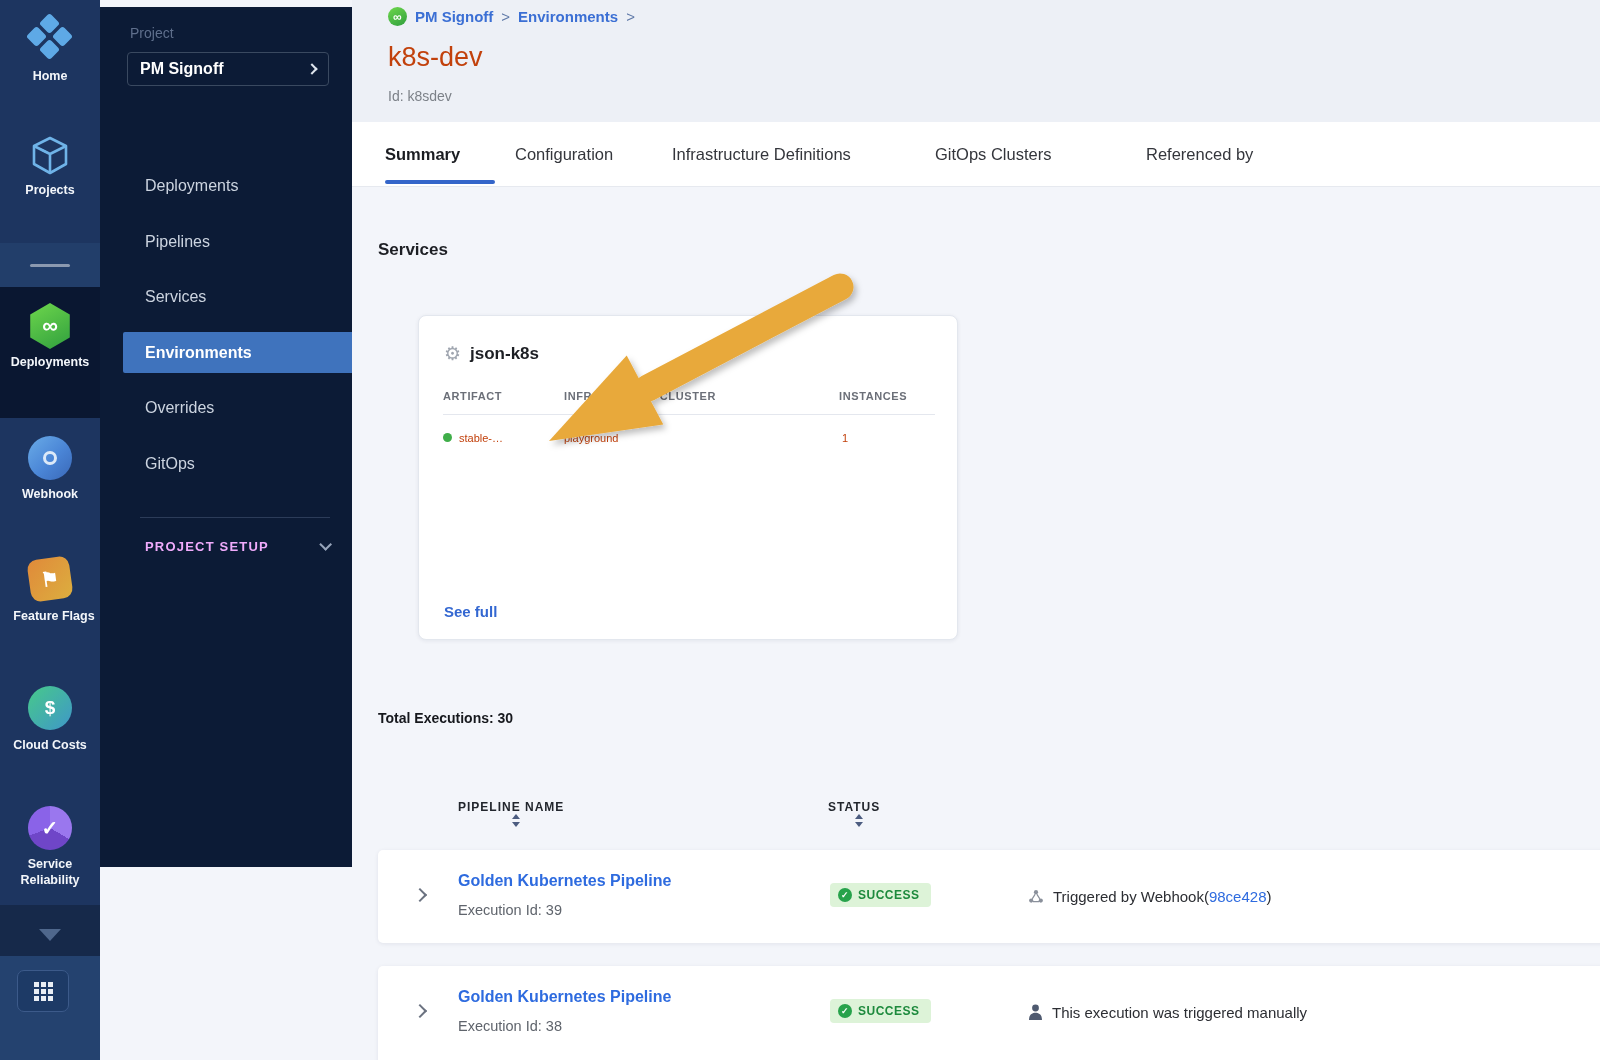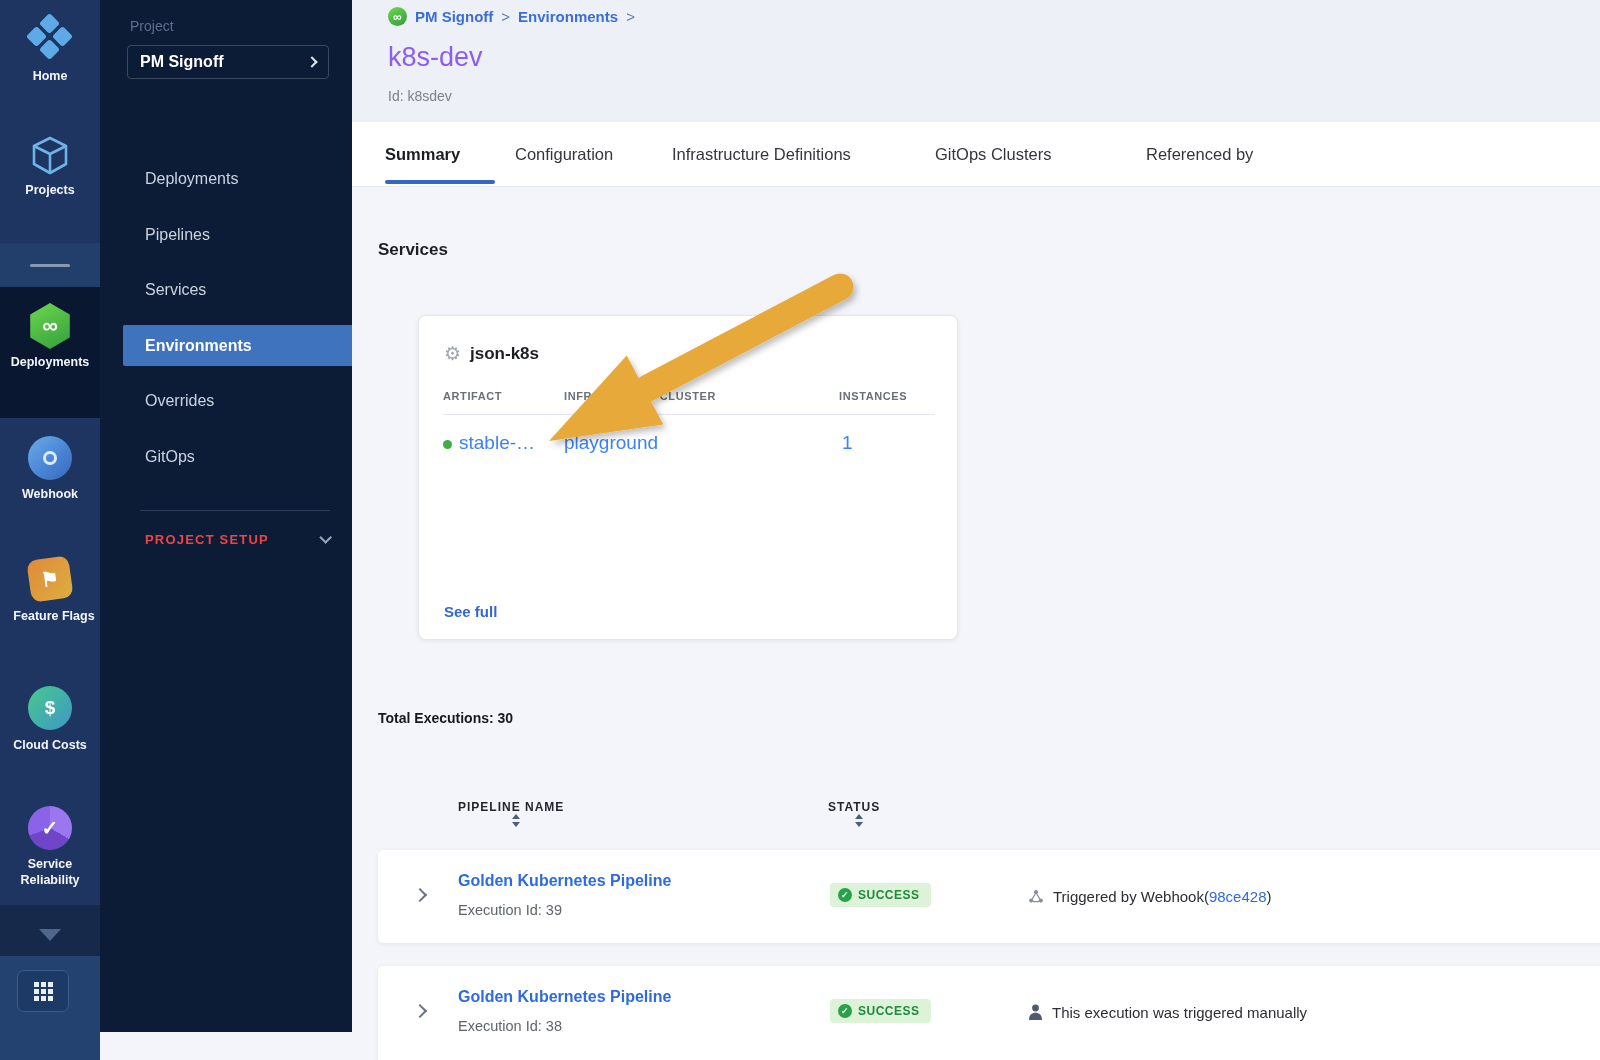--- a/index.html
+++ b/index.html
@@ -29,54 +29,54 @@
   .cc-ic { background:linear-gradient(135deg,#47c98a,#3f97c9); font-size:19px; }
   .sr-ic { background:conic-gradient(#9a77ee 0 120deg,#6f46c8 120deg 250deg,#8a63e8 250deg 360deg); font-size:20px; }
   .rail-chevron { position:absolute; left:0; top:905px; width:100px; height:51px; background:#16294a; }
   .rail-chevron i { position:absolute; left:39px; top:24px; width:0; height:0; border-left:11px solid transparent; border-right:11px solid transparent; border-top:12px solid #4f678c; }
   .rail-bottom { position:absolute; left:0; top:956px; width:100px; height:104px; background:#24426f; }
   .apps-btn { position:absolute; left:17px; top:14px; width:52px; height:42px; background:#1d3a66; border:1px solid #3c5a8a; border-radius:7px; display:flex; align-items:center; justify-content:center; }
   .grid-ic { display:grid; grid-template-columns:repeat(3,5px); grid-gap:2px; }
   .grid-ic i { width:5px; height:5px; background:#e9eef5; }
 
   
-  .psb { position:absolute; left:100px; top:0; width:252px; height:1032px; background:#0c1b36; z-index:20; }
+  .psb { position:absolute; left:100px; top:7px; width:252px; height:860px; background:#0c1b36; z-index:20; }
   .psb-label { position:absolute; left:30px; top:18px; font-size:14px; color:#5f6f8c; }
   .proj-select { position:absolute; left:27px; top:45px; width:202px; height:34px; border:1px solid #3a4960; border-radius:4px; display:flex; align-items:center; padding:0 12px; color:#fff; font-size:16px; font-weight:700; }
   .proj-select .chev { margin-left:auto; width:8px; height:8px; border-right:2.5px solid #dfe5ee; border-bottom:2.5px solid #dfe5ee; transform:rotate(-45deg); }
   .psb-item { position:absolute; left:0; width:252px; height:41px; line-height:41px; padding-left:45px; font-size:16px; color:#ccd4e0; }
   .psb-item.active { left:23px; width:229px; background:#3f73bd; color:#fff; font-weight:700; padding-left:22px; border-radius:2px 0 0 2px; }
   .psb-divider { position:absolute; left:40px; top:510px; width:190px; height:1px; background:#2c3c59; }
-  .psb-setup { position:absolute; left:45px; top:532px; font-size:13px; font-weight:700; letter-spacing:1.2px; color:#ef4444; display:flex; align-items:center; }
+  .psb-setup { position:absolute; left:45px; top:532px; font-size:13px; font-weight:700; letter-spacing:1.2px; color:#f0abfc; display:flex; align-items:center; }
   .psb-setup .chev { margin-left:50px; width:9px; height:9px; border-right:2.5px solid #97a4ba; border-bottom:2.5px solid #97a4ba; transform:rotate(45deg) translateY(-3px); }
 
   
   .main-header { position:absolute; left:352px; top:0; width:1248px; height:122px; background:#edf0f6; }
   .crumbs { position:absolute; left:36px; top:7px; display:flex; align-items:center; font-size:15px; font-weight:700; }
   .cd-badge { width:19px; height:19px; border-radius:50%; background:linear-gradient(150deg,#6fd84c,#2f9e3e); color:#fff; font-size:12px; font-weight:700; display:inline-flex; align-items:center; justify-content:center; margin-right:8px; }
   .crumb-link { color:#3b6fd4; margin-right:8px; }
   .crumb-sep { color:#5f79a8; margin-right:8px; font-weight:400; }
-  .page-title { position:absolute; left:36px; top:42px; font-size:27px; font-weight:500; color:#8b5cf6; }
+  .page-title { position:absolute; left:36px; top:42px; font-size:27px; font-weight:500; color:#c2410c; }
   .page-id { position:absolute; left:36px; top:88px; font-size:14px; color:#7c8188; }
 
   
   .tabbar { position:absolute; left:352px; top:122px; width:1248px; height:65px; background:#fff; border-bottom:1px solid #e6e9ef; }
   .tab { position:absolute; top:0; height:64px; line-height:64px; font-size:16.5px; color:#34363c; }
   .tab.active { font-weight:700; color:#1b1d22; }
   .tab-underline { position:absolute; left:33px; top:58px; width:110px; height:4px; border-radius:2px; background:#3465c9; }
 
   
   .content { position:absolute; left:352px; top:187px; width:1248px; height:873px; background:#f3f5fa; }
   .services-h { position:absolute; left:26px; top:53px; font-size:17px; font-weight:700; color:#1d1f24; }
   .svc-card { position:absolute; left:66px; top:128px; width:540px; height:325px; background:#fff; border:1px solid #e3e7ee; border-radius:8px; box-shadow:0 1px 4px rgba(20,30,60,0.07); }
   .svc-title { position:absolute; left:25px; top:26px; font-size:17px; font-weight:700; color:#1d1f24; display:flex; align-items:center; }
   .gear { color:#a0a6b0; font-size:19px; font-weight:400; margin-right:9px; }
   .svc-col { position:absolute; top:74px; font-size:11px; font-weight:700; letter-spacing:.6px; color:#6b6f78; }
   .svc-hr { position:absolute; left:24px; top:98px; width:492px; height:1px; background:#e4e7ee; }
-  .svc-cell { position:absolute; top:116px; font-size:19px; color:#3b82f6; }
+  .svc-cell { position:absolute; top:116px; font-size:11px; color:#c2410c; }
   .dot { display:inline-block; width:9px; height:9px; border-radius:50%; background:#3fae49; margin-right:7px; }
   .see-full { position:absolute; left:25px; top:287px; font-size:15px; font-weight:700; color:#3367d1; }
 
   .total-h { position:absolute; left:26px; top:523px; font-size:14px; font-weight:700; color:#16181d; }
   .exec-col { position:absolute; top:613px; font-size:12px; font-weight:700; letter-spacing:1px; color:#22262d; display:flex; align-items:center;flex-direction:column; }
   .sort { display:inline-block; margin-left:9px; }
   .sort i { display:block; width:0; height:0; border-left:4.5px solid transparent; border-right:4.5px solid transparent; }
   .sort .up { border-bottom:5.5px solid #4c5c80; margin-bottom:2.5px; }
   .sort .dn { border-top:5.5px solid #4c5c80; }
 

